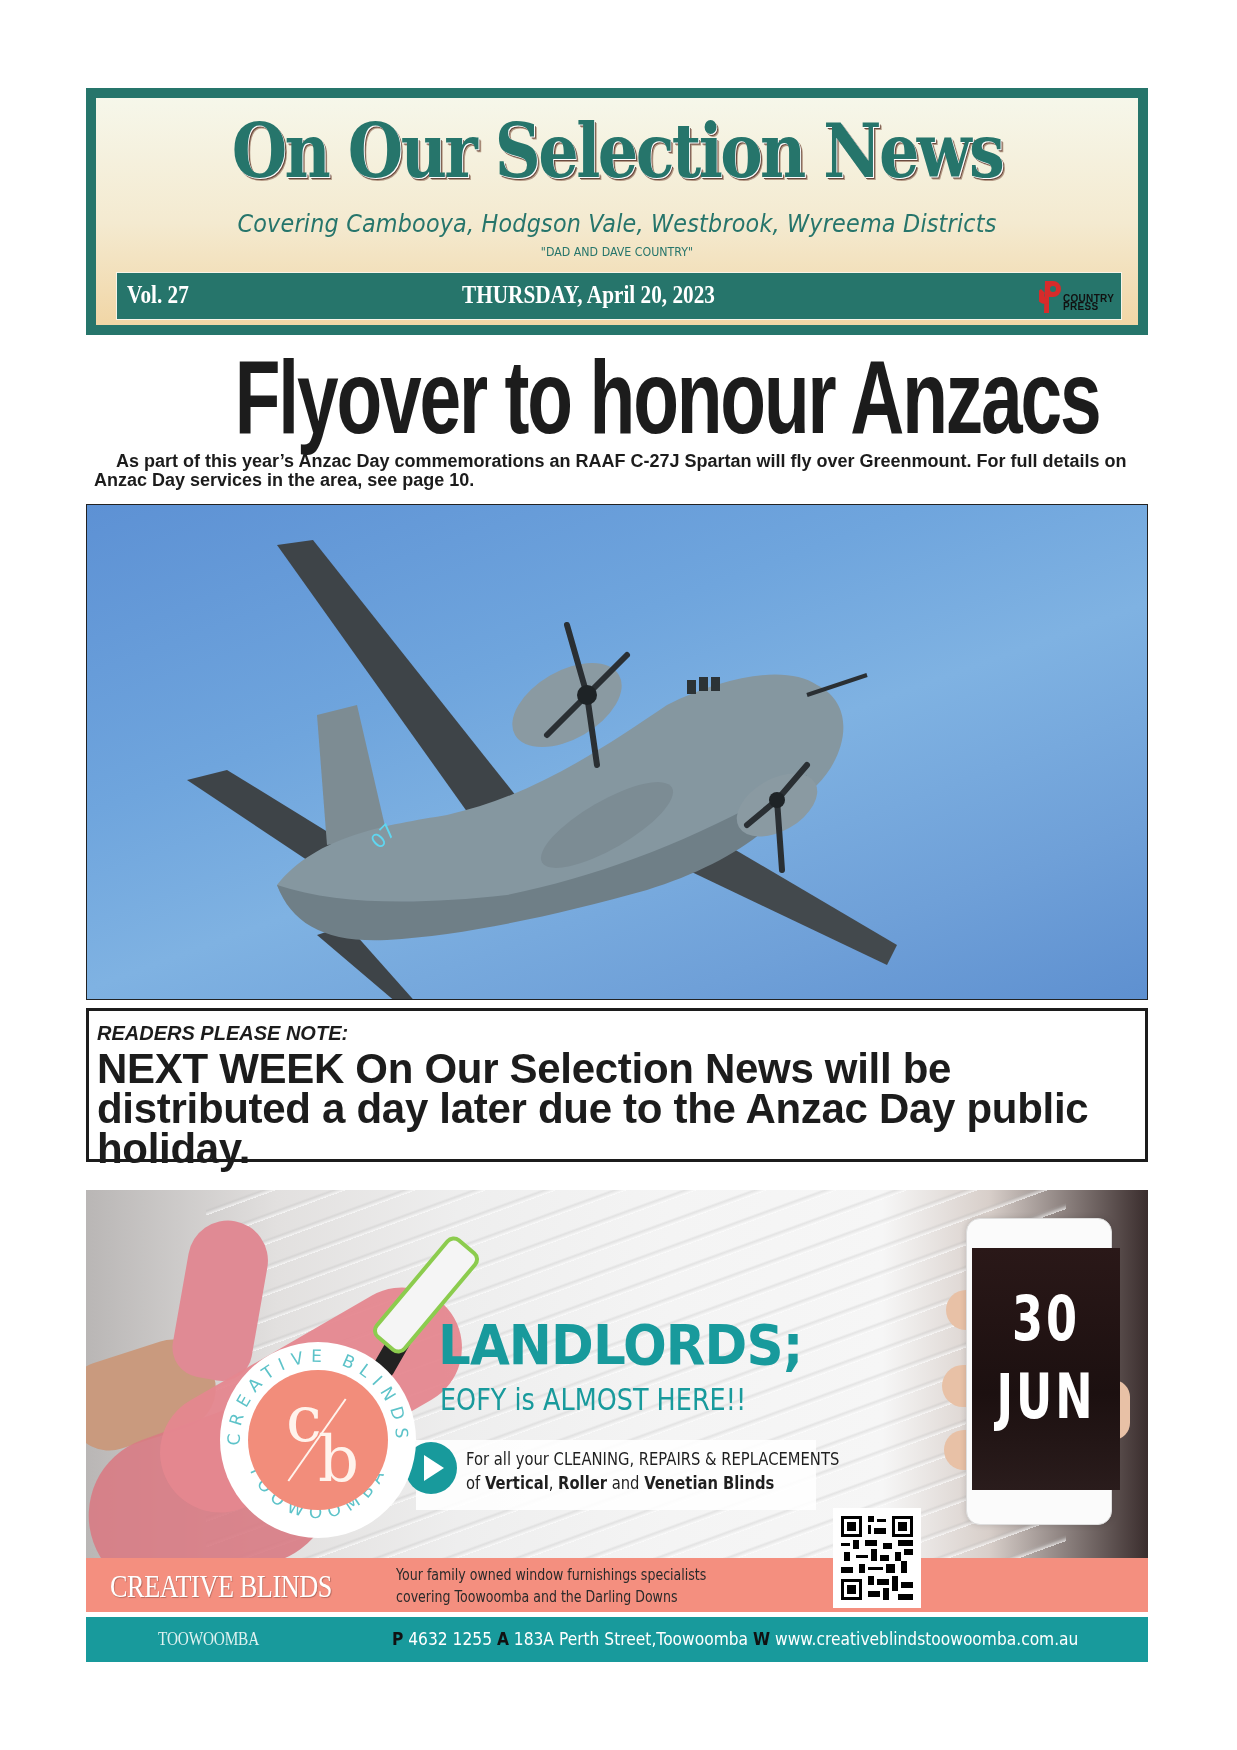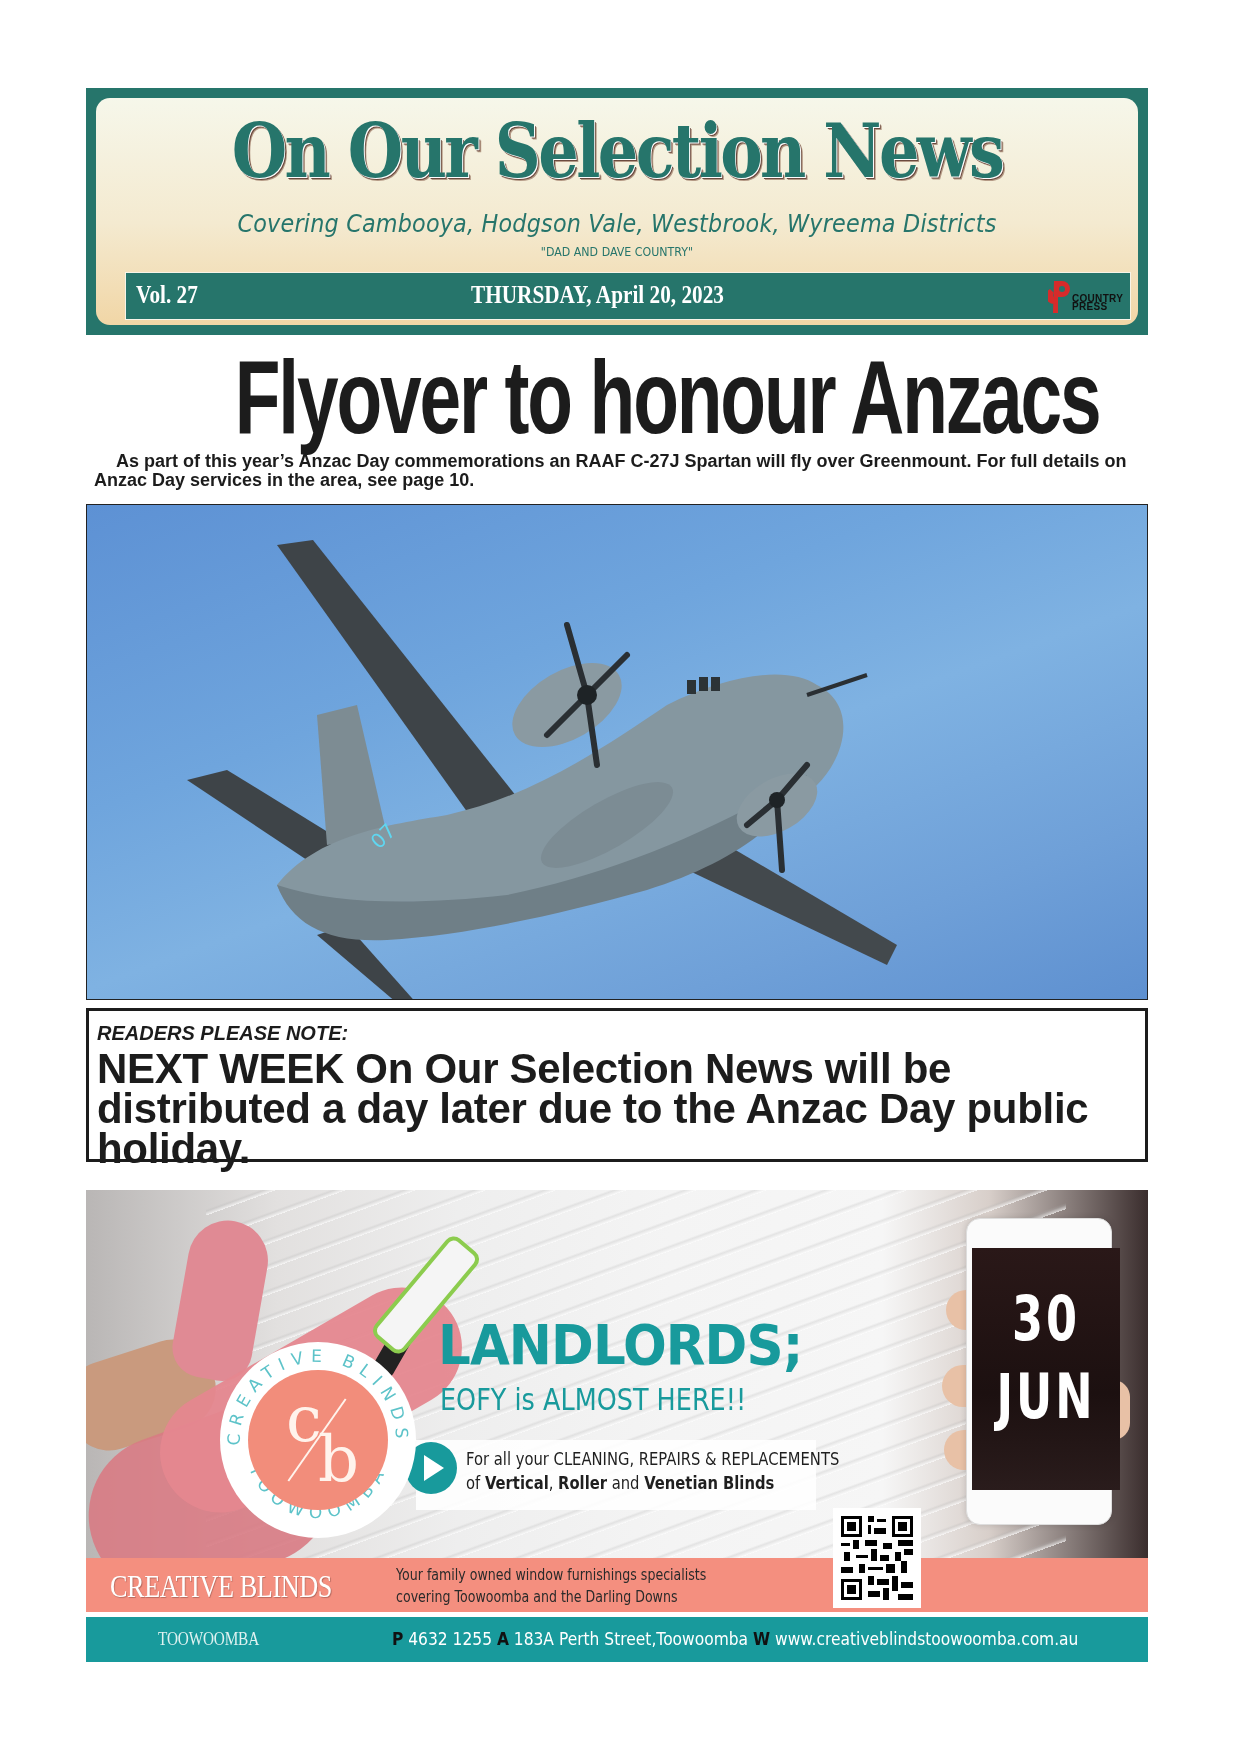--- a/index.html
+++ b/index.html
@@ -7,21 +7,20 @@
   body { position: relative; font-family: "Liberation Sans", sans-serif; color: #1c1c1c; }
 
   
   .masthead {
     position: absolute; left: 86px; top: 88px; width: 1062px; height: 247px;
     background: #26756b; padding: 10px;
   }
   .masthead-inner {
     position: relative; width: 100%; height: 100%;
     background: linear-gradient(to bottom, #f6f7ea 0%, #f4ead0 55%, #f1d6a6 100%);
-    border-radius: 14px;
   }
   .mast-title {
     position: absolute; left: 0; right: 0; top: 16px; text-align: center;
     font-family: "DejaVu Serif", "Liberation Serif", serif; font-weight: bold;
     font-size: 74px; letter-spacing: -3px; color: #26756b;
     transform: scaleX(0.86); transform-origin: center;
     text-shadow: 1px 1px 0 #fff, 2px 2px 0 #6b4a3e, 3px 3px 0 #b59a86;
     line-height: 1;
   }
   .mast-sub {
@@ -31,21 +30,21 @@
     transform: scaleX(0.93);
   }
   .mast-tag {
     position: absolute; left: 0; right: 0; top: 146px; text-align: center;
     font-family: "DejaVu Sans", sans-serif; font-size: 13px; color: #26756b;
     transform: scaleX(0.85);
   }
   .datebar {
     position: absolute; left: 20px; top: 174px; width: 1006px; height: 48px;
     background: #26756b; border: 1px solid #f7f4e8; color: #ffffff;
-    font-family: "Liberation Serif", serif; font-weight: bold; margin-left: 9px;
+    font-family: "Liberation Serif", serif; font-weight: bold;
   }
   .datebar .vol { position: absolute; left: 10px; top: 8px; font-size: 25px; transform: scaleX(0.85); transform-origin: left; }
   .datebar .date { position: absolute; left: 345px; top: 8px; font-size: 25px; transform: scaleX(0.85); transform-origin: left; white-space: nowrap; }
   .cp-logo { position: absolute; right: 10px; top: 4px; width: 72px; height: 40px; }
   .cp-logo .p { position: absolute; left: 0; top: 0; width: 24px; height: 38px; }
   .cp-logo .cp-text { position: absolute; left: 24px; top: 18px; font-family: Liberation Sans, sans-serif; font-size: 10px; font-weight: bold; color: #111; line-height: 8px; letter-spacing: 0.3px; }
 
   
   .headline {
     position: absolute; left: 86px; top: 345px; width: 1062px; text-align: center;

